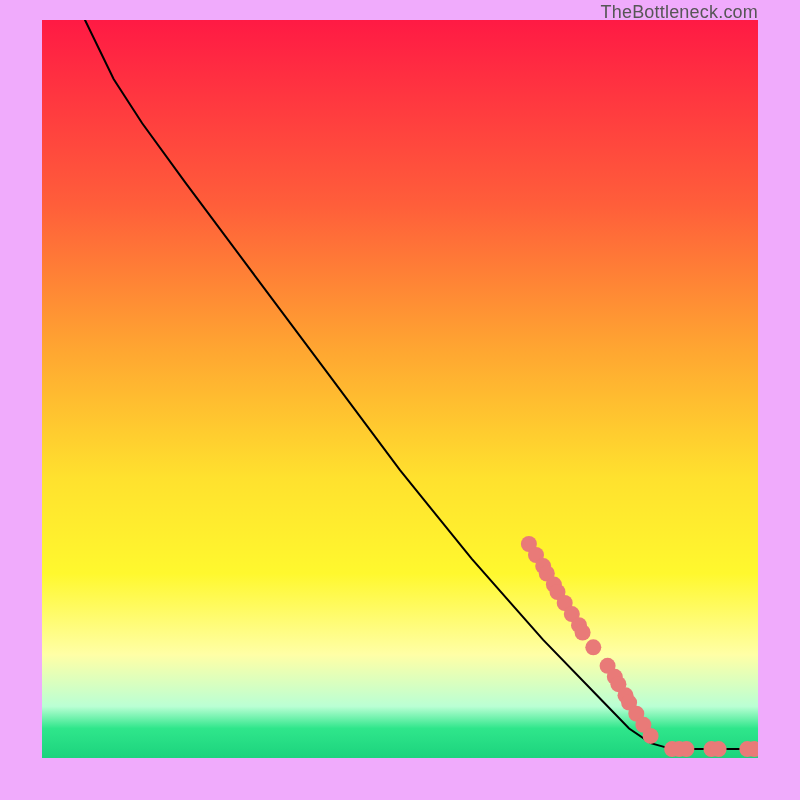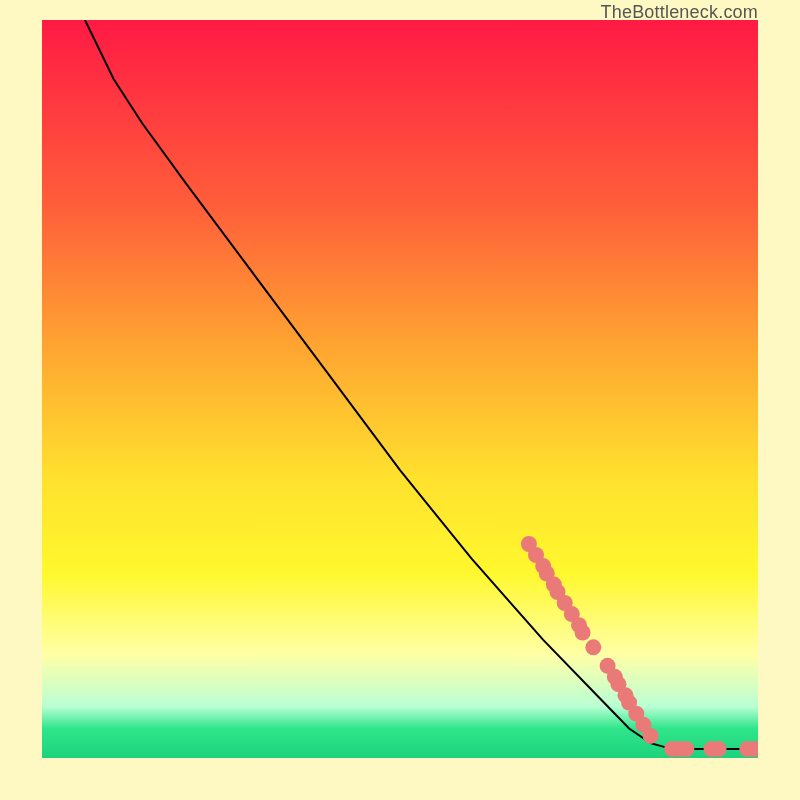--- a/index.html
+++ b/index.html
@@ -7,21 +7,21 @@
     padding: 0;
     width: 800px;
     height: 800px;
     background: #000;
     overflow: hidden;
   }
   .stage {
     position: relative;
     width: 800px;
     height: 800px;
-    background: #fef9c3;
+    background: #f0abfc;
   }
   .plot {
     position: absolute;
     left: 42px;
     top: 20px;
     width: 716px;
     height: 738px;
     
     background: linear-gradient(to bottom,
       #ff1a44 0%,

